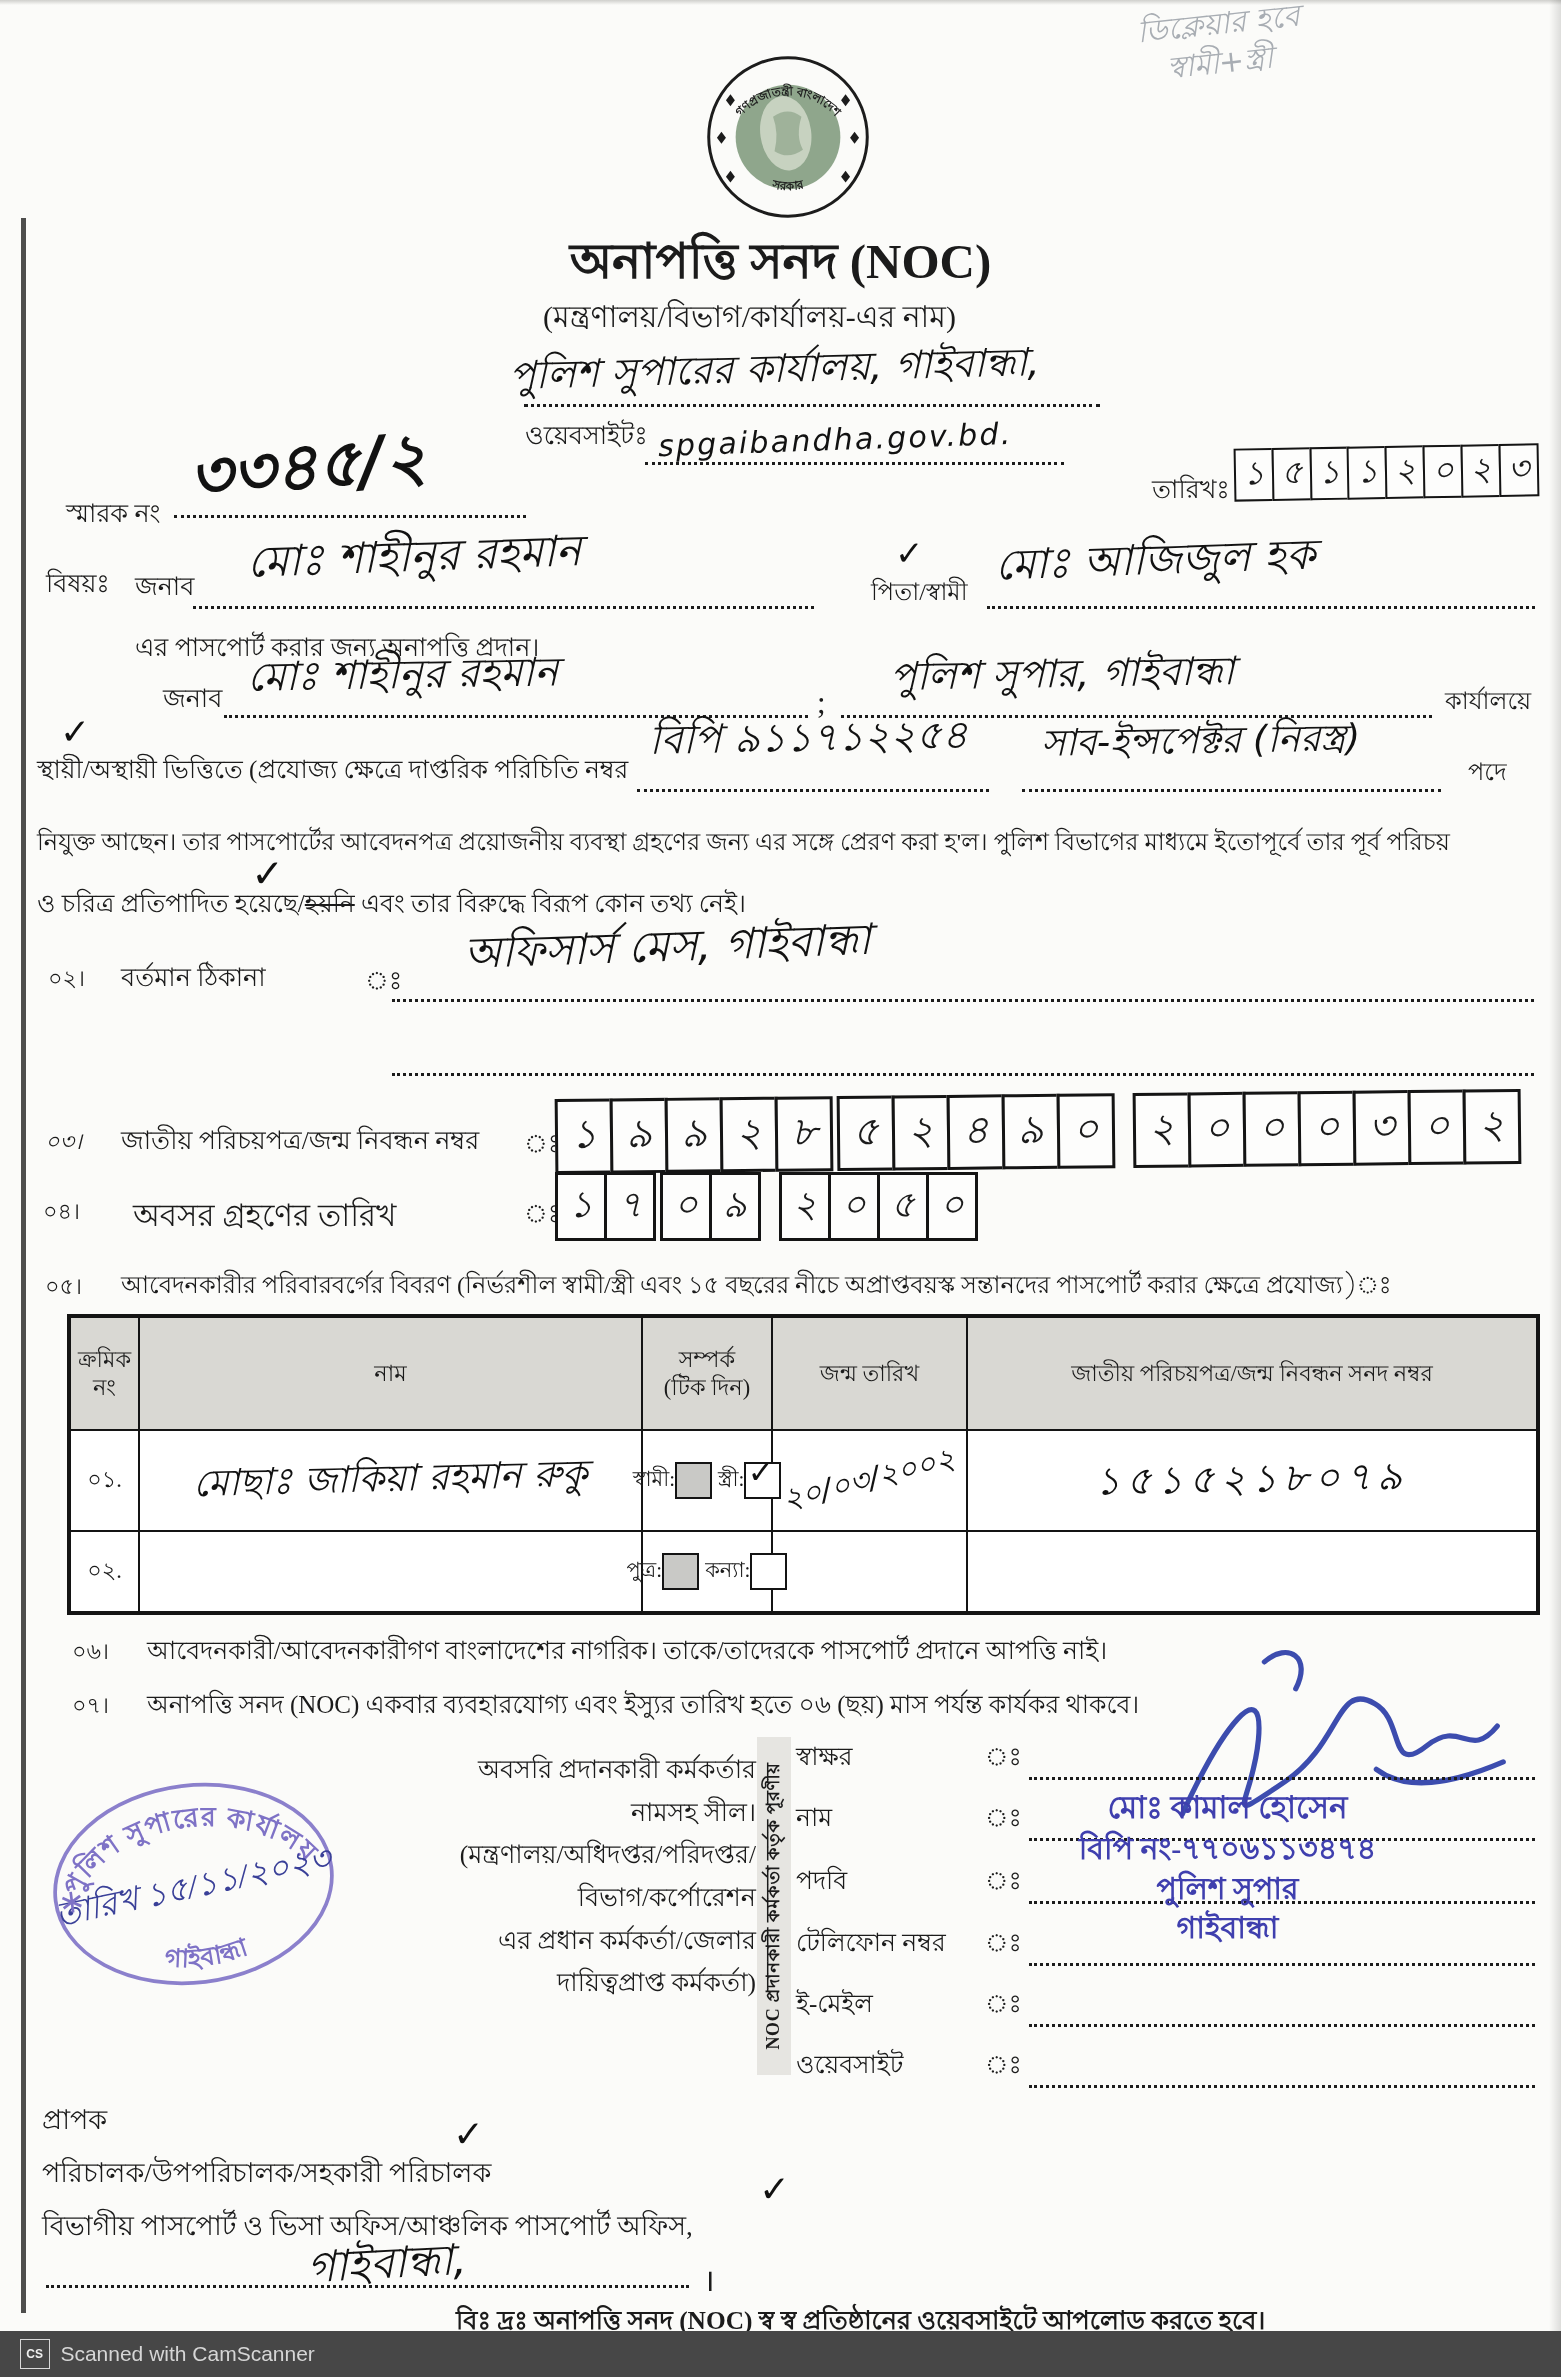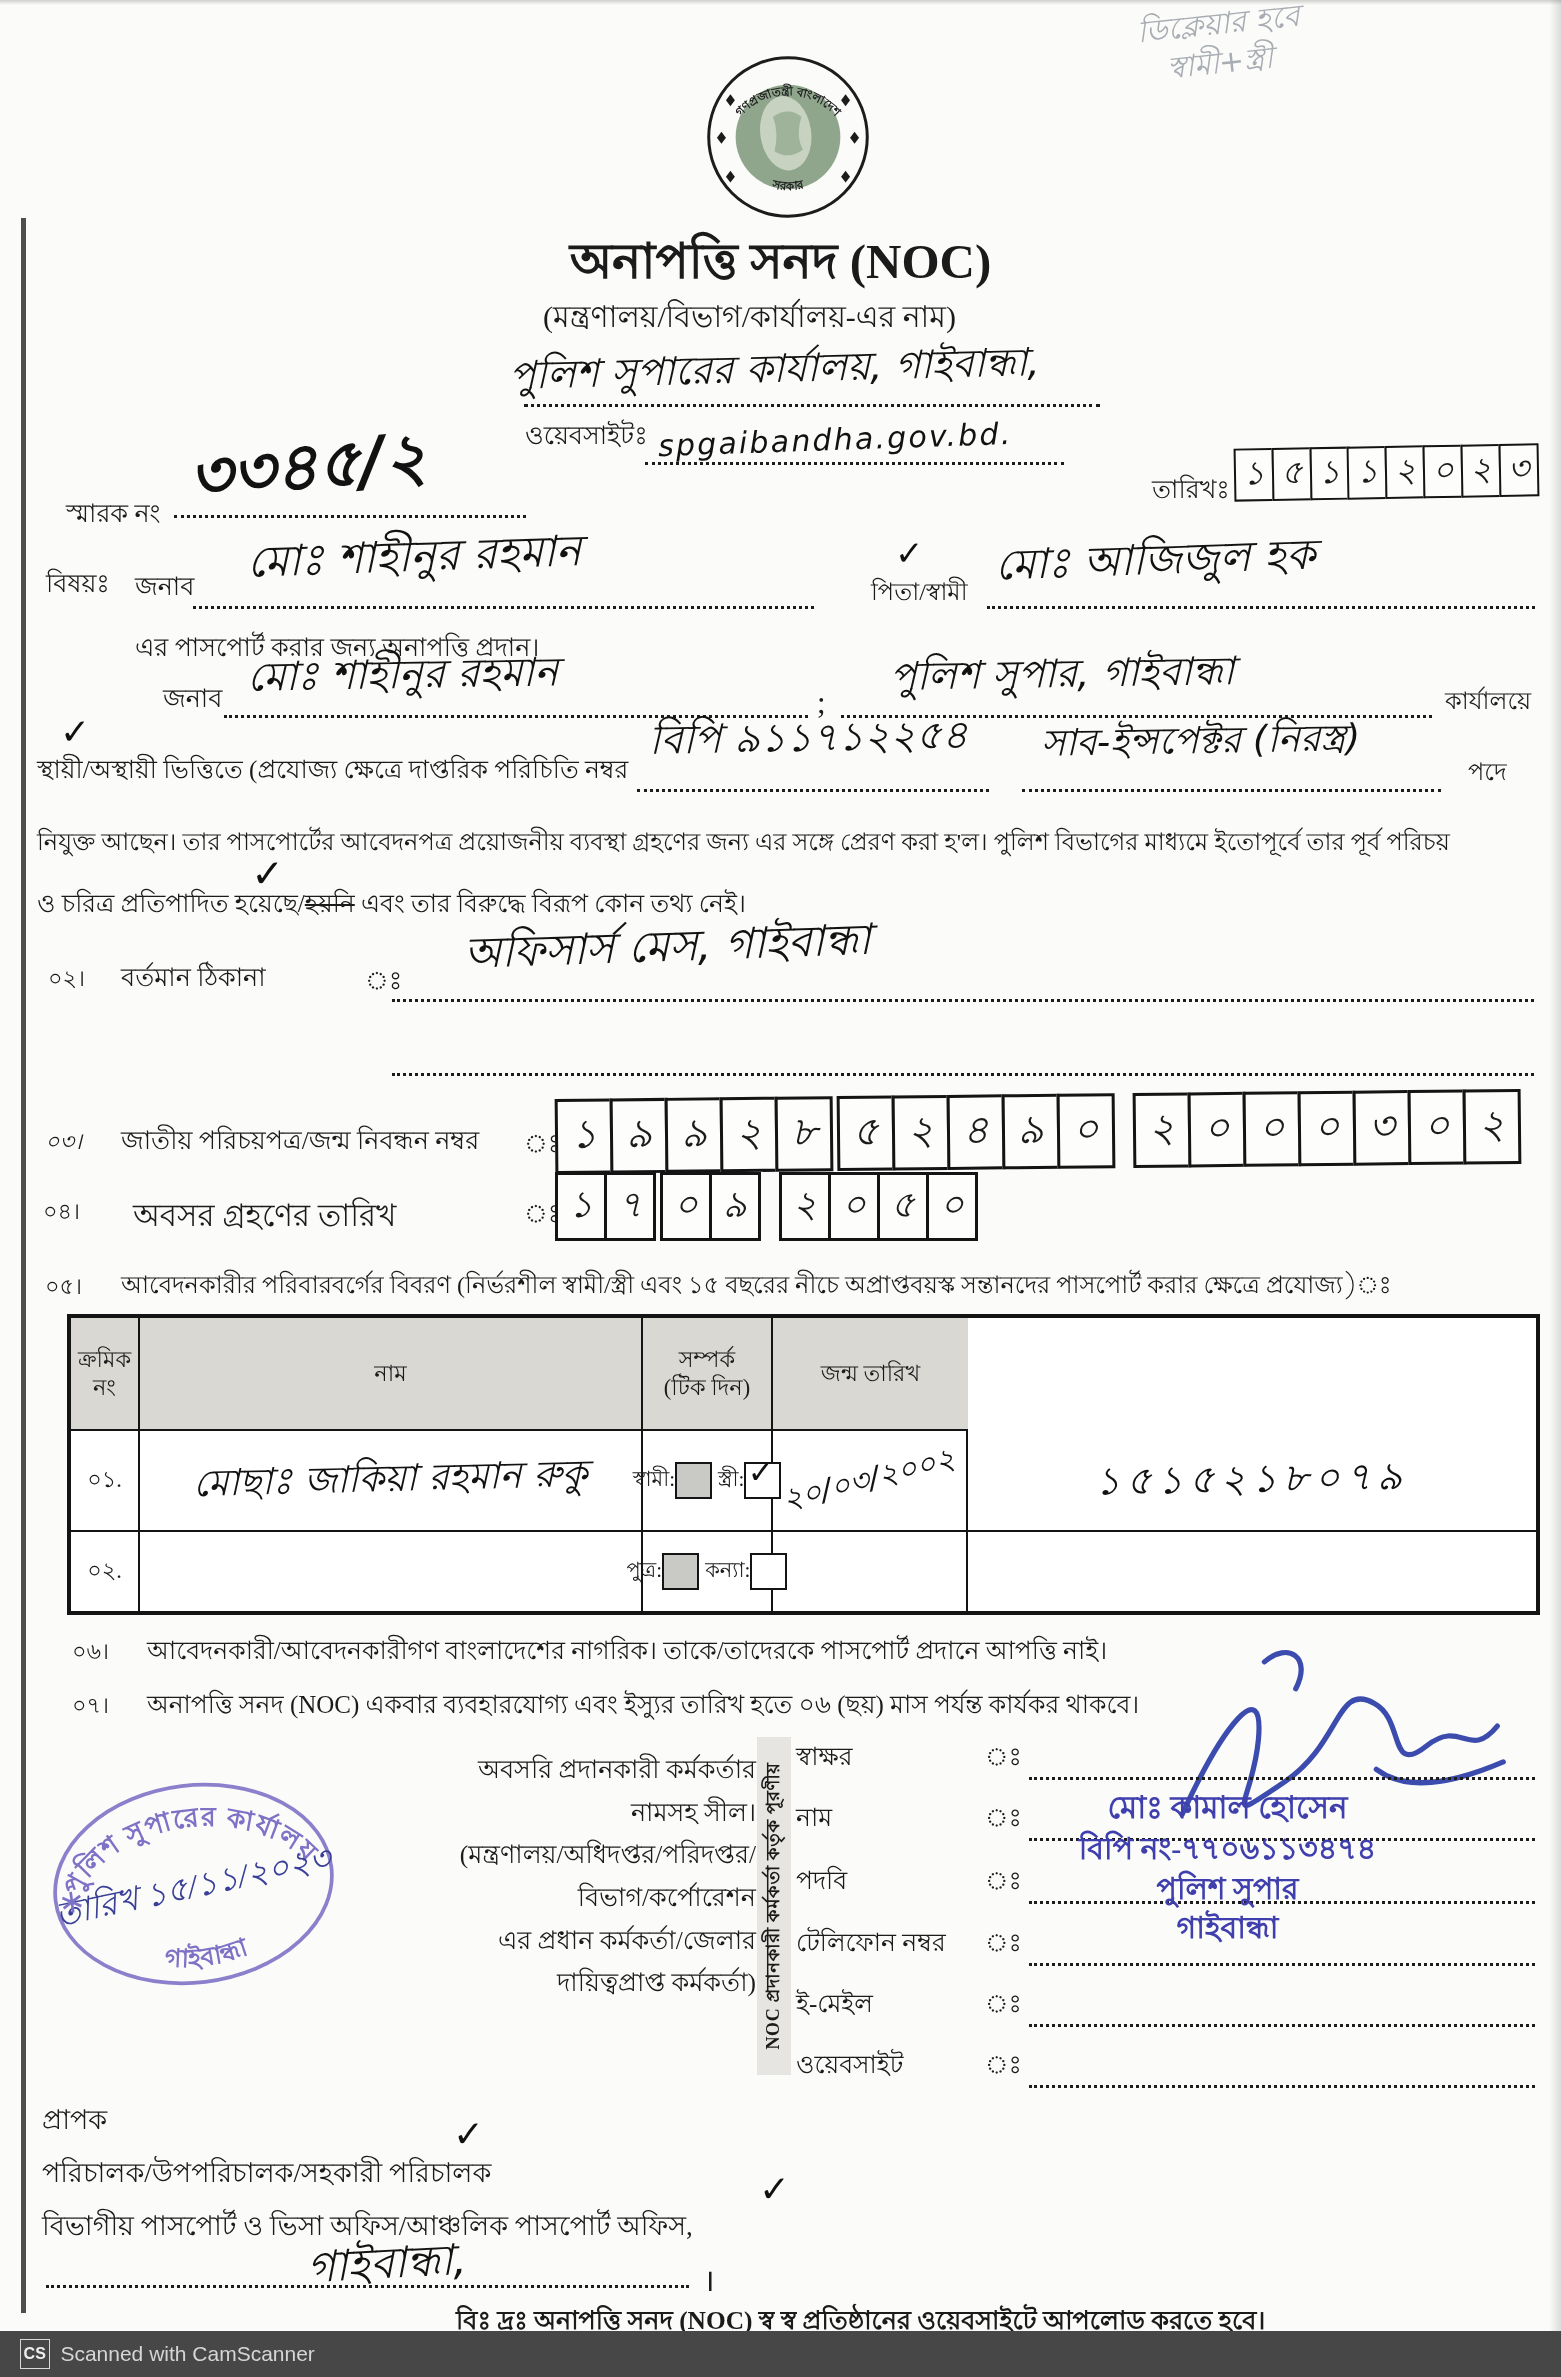--- a/index.html
+++ b/index.html
@@ -44,21 +44,21 @@
              font-family:"Liberation Serif",serif;font-weight:bold;}
   .stamptext div{line-height:1.32;}
   
   .edge-left{position:absolute;left:21px;top:218px;width:5.2px;height:2095px;background:#2f2f2f;opacity:.85;}
   .edge-right{position:absolute;right:0;top:0;width:12px;height:100%;
               background:linear-gradient(to left,rgba(0,0,0,.12),rgba(0,0,0,0));}
   .edge-top{position:absolute;left:0;top:0;width:100%;height:4.5px;background:linear-gradient(#cfcfcc,rgba(0,0,0,0));}
   .camsbar{position:absolute;left:0;bottom:0;width:100%;height:46px;background:#474747;
            display:flex;align-items:center;font-family:"Liberation Sans",sans-serif;}
   .cslogo{margin-left:19.5px;width:28.4px;height:28.4px;border:1.5px solid #d9d9d9;color:#eee;display:flex;
-          align-items:center;justify-content:center;font-size:16px;font-weight:bold;}
+          align-items:center;justify-content:center;font-size:12px;font-weight:bold;}
   .cstext{margin-left:10.5px;color:#d6d6d6;font-size:21px;}
   .pencil{position:absolute;color:#949aa2;font-family:"DejaVu Sans",sans-serif;font-style:italic;
           transform:rotate(-6deg);opacity:.8;}
   .strike{text-decoration:line-through;text-decoration-thickness:2.2px;}
 </style>
 </head>
 <body>
 
 <div class="page">
 
@@ -208,20 +208,21 @@
           </div>
       </div>
       <div class="fcell">নাম</div>
       <div class="fcell">
         <div>
             <div>সম্পর্ক</div>
             <div>(টিক দিন)</div>
           </div>
       </div>
       <div class="fcell">জন্ম তারিখ</div>
+      <div class="fcell">জাতীয় পরিচয়পত্র/জন্ম নিবন্ধন সনদ নম্বর</div>
     </div>
     <div class="frow frow1">
       <div class="fcell" style="font-size:22.4px;">০১.</div>
       <div class="fcell">
         <span class="hand" style="font-size:37px;transform:rotate(-1.5deg);white-space:nowrap;">মোছাঃ জাকিয়া রহমান রুকু</span>
       </div>
       <div class="fcell">
         <div class="relwrap">
           <div class="relline">
             <span>স্বামী:</span>

